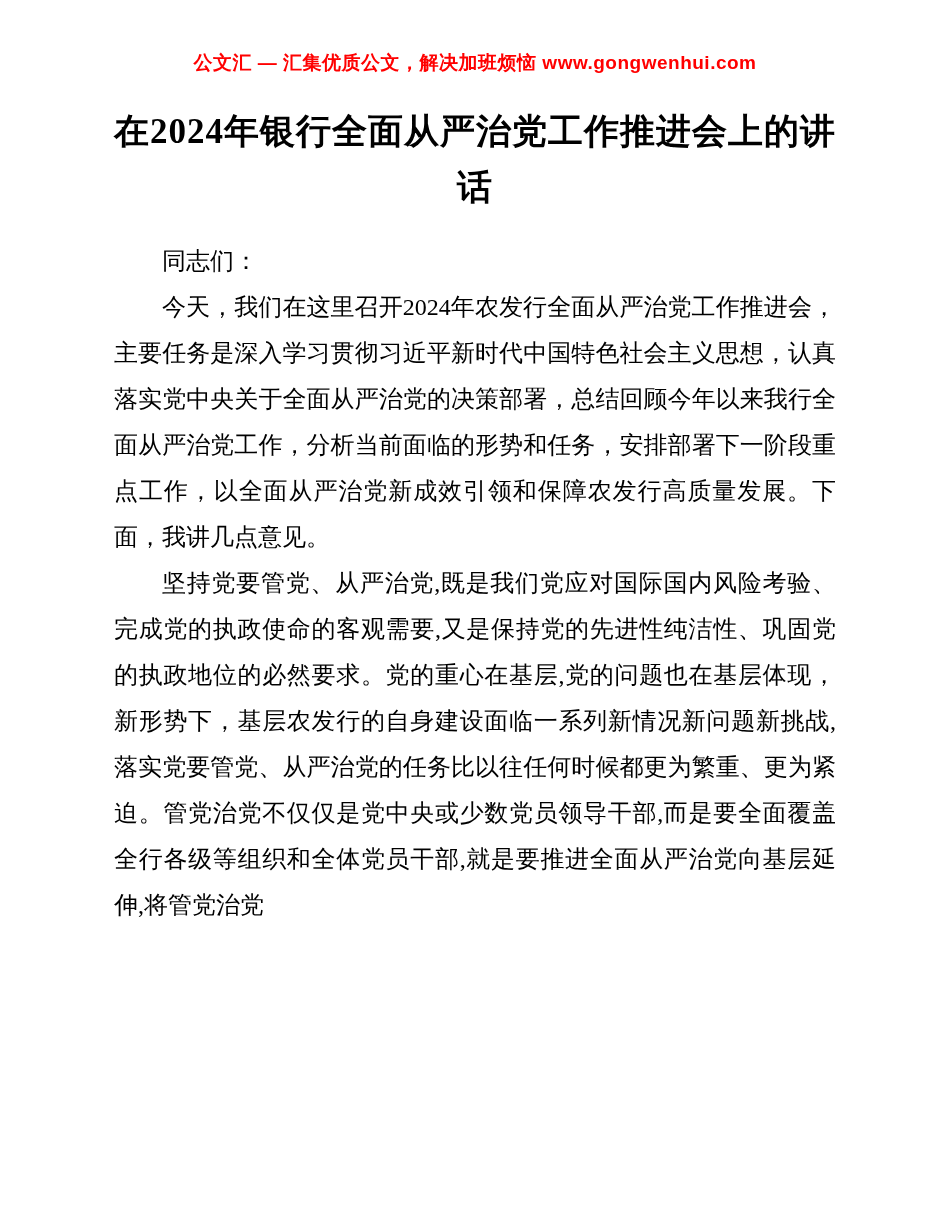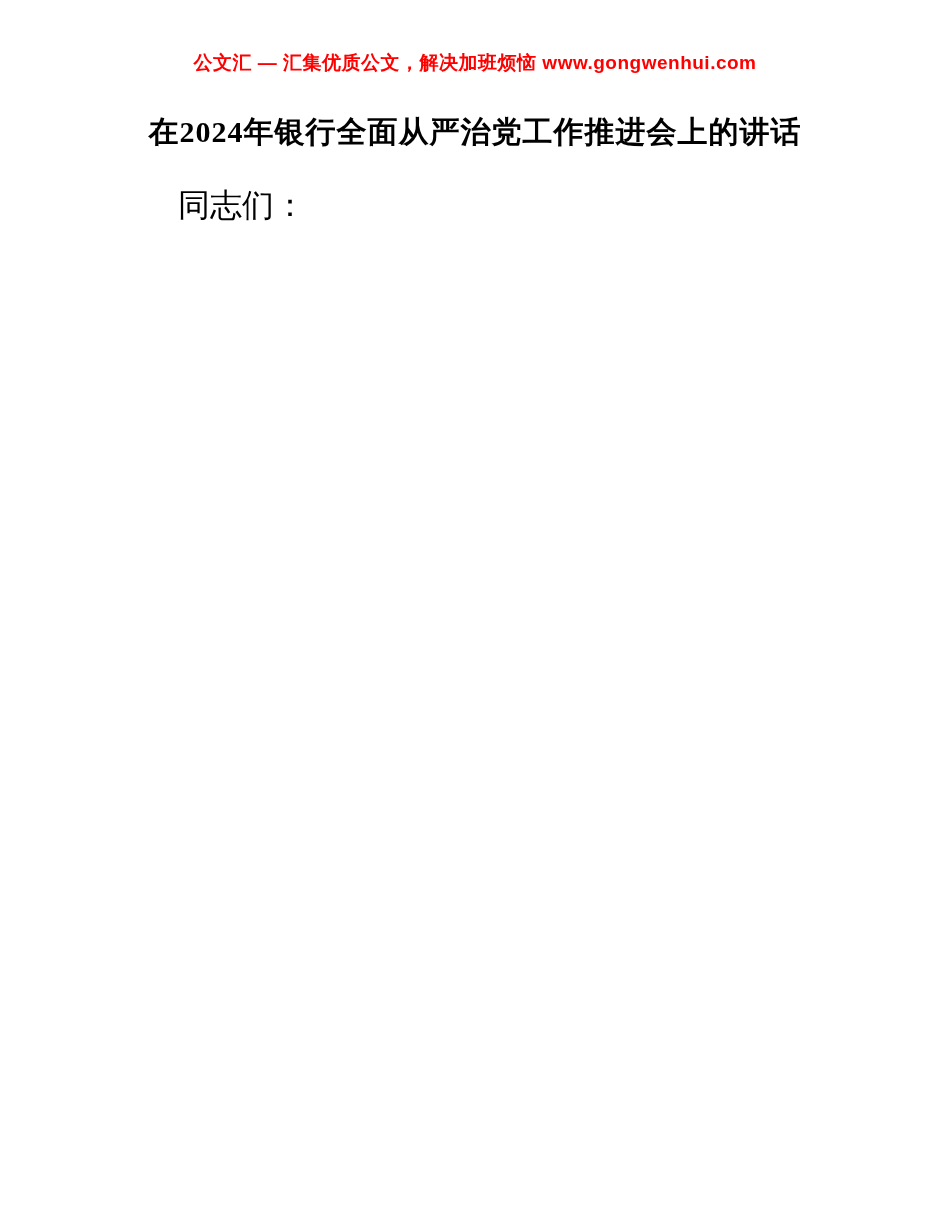--- a/index.html
+++ b/index.html
@@ -19,29 +19,29 @@
     color: #ff0000;
     font-family: "Liberation Sans", "DejaVu Sans", sans-serif;
     font-weight: 700;
     font-size: 19px;
     text-align: center;
     letter-spacing: 0.5px;
     margin-bottom: 28px;
     white-space: nowrap;
   }
   .doc-title {
-    font-size: 30px;
+    font-size: 35px;
     font-weight: 700;
     line-height: 56px;
     text-align: center;
     margin-bottom: 22px;
     letter-spacing: 1px;
   }
   .content p {
-    font-size: 32px;
+    font-size: 24px;
     line-height: 46px;
     text-indent: 2em;
     text-align: justify;
     text-justify: inter-ideograph;
   }
   .content p.heading1 {
     font-weight: 700;
   }
   .content p.heading2 {
     font-weight: 400;
@@ -51,15 +51,17 @@
 <body>
 
 <div class="page">
 
   <div class="watermark">公文汇 — 汇集优质公文，解决加班烦恼 www.gongwenhui.com</div>
 
   <h1 class="doc-title">在2024年银行全面从严治党工作推进会上的讲话</h1>
 
   <div class="content">
     <p class="normal">同志们：</p>
+    <p class="normal">今天，我们在这里召开2024年农发行全面从严治党工作推进会，主要任务是深入学习贯彻习近平新时代中国特色社会主义思想，认真落实党中央关于全面从严治党的决策部署，总结回顾今年以来我行全面从严治党工作，分析当前面临的形势和任务，安排部署下一阶段重点工作，以全面从严治党新成效引领和保障农发行高质量发展。下面，我讲几点意见。</p>
+    <p class="normal">坚持党要管党、从严治党,既是我们党应对国际国内风险考验、完成党的执政使命的客观需要,又是保持党的先进性纯洁性、巩固党的执政地位的必然要求。党的重心在基层,党的问题也在基层体现，新形势下，基层农发行的自身建设面临一系列新情况新问题新挑战,落实党要管党、从严治党的任务比以往任何时候都更为繁重、更为紧迫。管党治党不仅仅是党中央或少数党员领导干部,而是要全面覆盖全行各级等组织和全体党员干部,就是要推进全面从严治党向基层延伸,将管党治党</p>
   </div>
 
 </div>
 
 </body></html>

